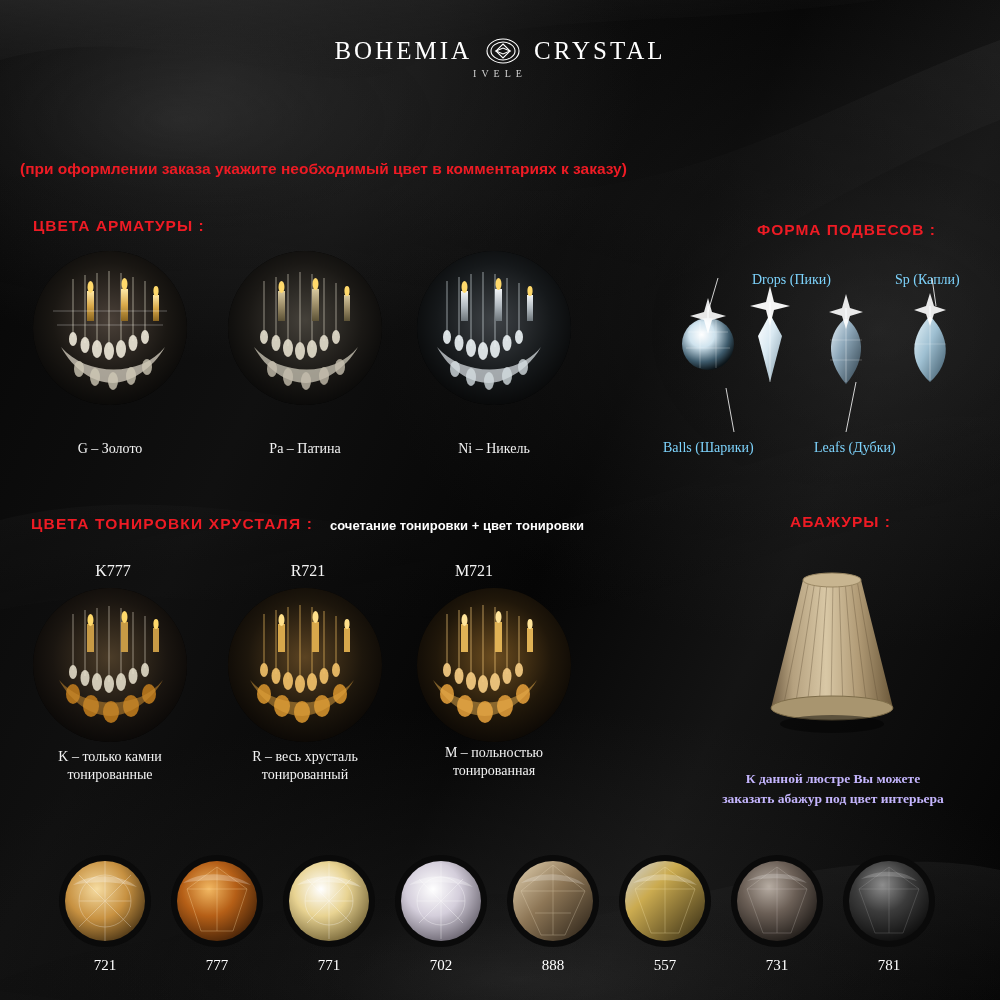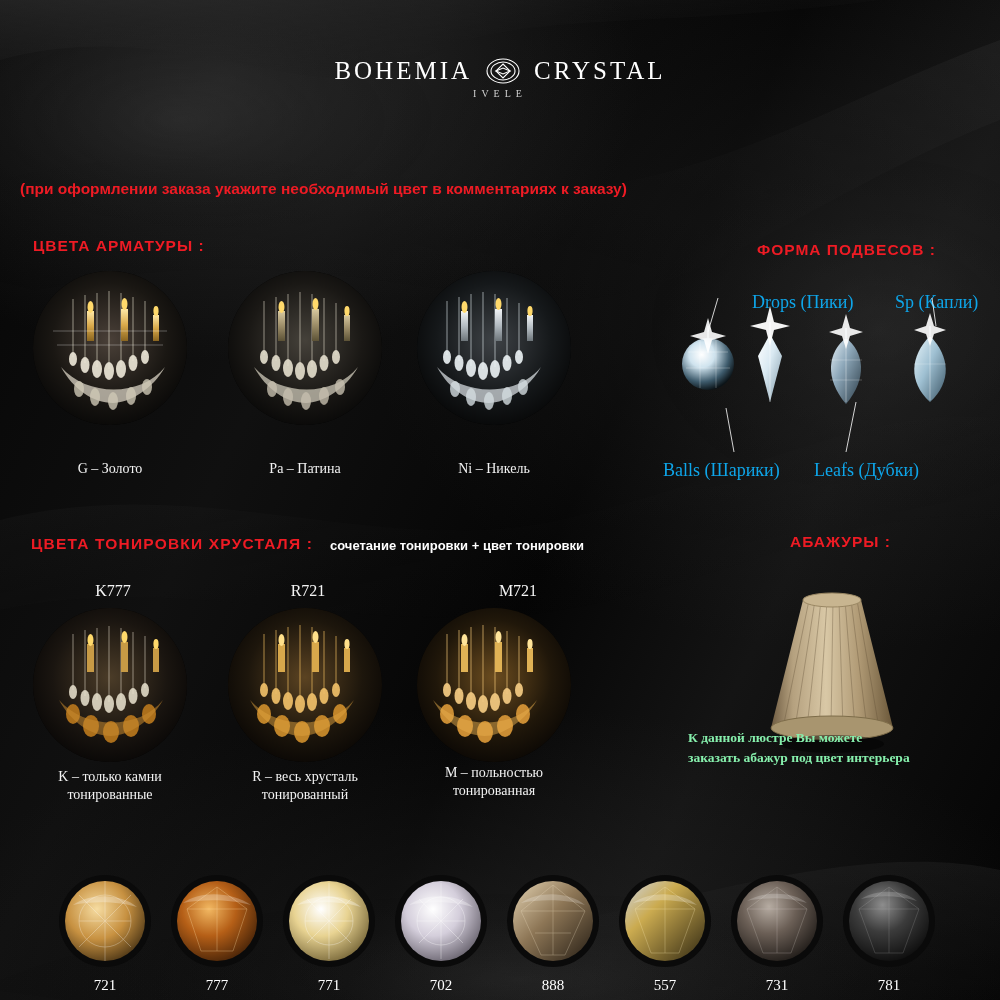--- a/index.html
+++ b/index.html
@@ -30,21 +30,20 @@
   .bg-swirl {
     position: absolute;
     inset: 0;
     z-index: 1;
     opacity: 0.75;
   }
   .content {
     position: absolute;
     inset: 0;
     z-index: 5;
-    margin-top: 20px;
   }
 
   
   .brand {
     position: absolute;
     top: 36px;
     left: 0;
     width: 100%;
     text-align: center;
   }
@@ -128,35 +127,36 @@
     position: absolute;
     text-align: center;
     font-size: 16px;
     color: #f4f4f4;
     font-family: "Liberation Serif", serif;
   }
 
   
   .pend-label {
     position: absolute;
-    font-size: 18px;
-    color: #0ea5e9;
+    font-size: 14px;
+    color: #7dd3fc;
     font-family: "Liberation Serif", serif;
     white-space: nowrap;
   }
 
   
   .shade-text {
     position: absolute;
-    top: 708px;
+    top: 769px;
     left: 688px;
     width: 290px;
+    text-align: center;
     font-size: 13.5px;
     font-weight: bold;
-    color: #86efac;
+    color: #c4b5fd;
     font-family: "Liberation Serif", serif;
     line-height: 1.45;
   }
 
   
   .stone {
     position: absolute;
     width: 92px;
     height: 92px;
     border-radius: 50%;
@@ -469,21 +469,21 @@
       <path d="M254 82 L286 82" stroke="#ffffff" stroke-width="0.5" opacity="0.4"></path>
       <path d="M266 44 l4 -13 l4 13 l12 4 l-12 4 l-4 12 l-4 -12 l-12 -4 z" fill="#ffffff" opacity="0.9"></path>
     </g>
   </svg>
 
   <div class="sect-title tint">ЦВЕТА  ТОНИРОВКИ  ХРУСТАЛЯ :</div>
   <div class="tint-note">сочетание тонировки + цвет тонировки</div>
 
   <div class="code-label" style="left:33px; top:562px; width:160px;">K777</div>
   <div class="code-label" style="left:228px; top:562px; width:160px;">R721</div>
-  <div class="code-label" style="left:438px; top:562px; width:160px;">M721</div>
+  <div class="code-label" style="left:394px; top:562px; width:160px;">M721</div>
 
   <div class="photo-circle" style="left:33px; top:588px; width:154px; height:154px;">
     <svg width="154" height="154" viewBox="0 0 154 154">
       <defs>
         <radialGradient id="tk" cx="50%" cy="45%" r="62%">
           <stop offset="0%" stop-color="#4b3c28"></stop>
           <stop offset="60%" stop-color="#1a1510"></stop>
           <stop offset="100%" stop-color="#050404"></stop>
         </radialGradient>
       </defs>

